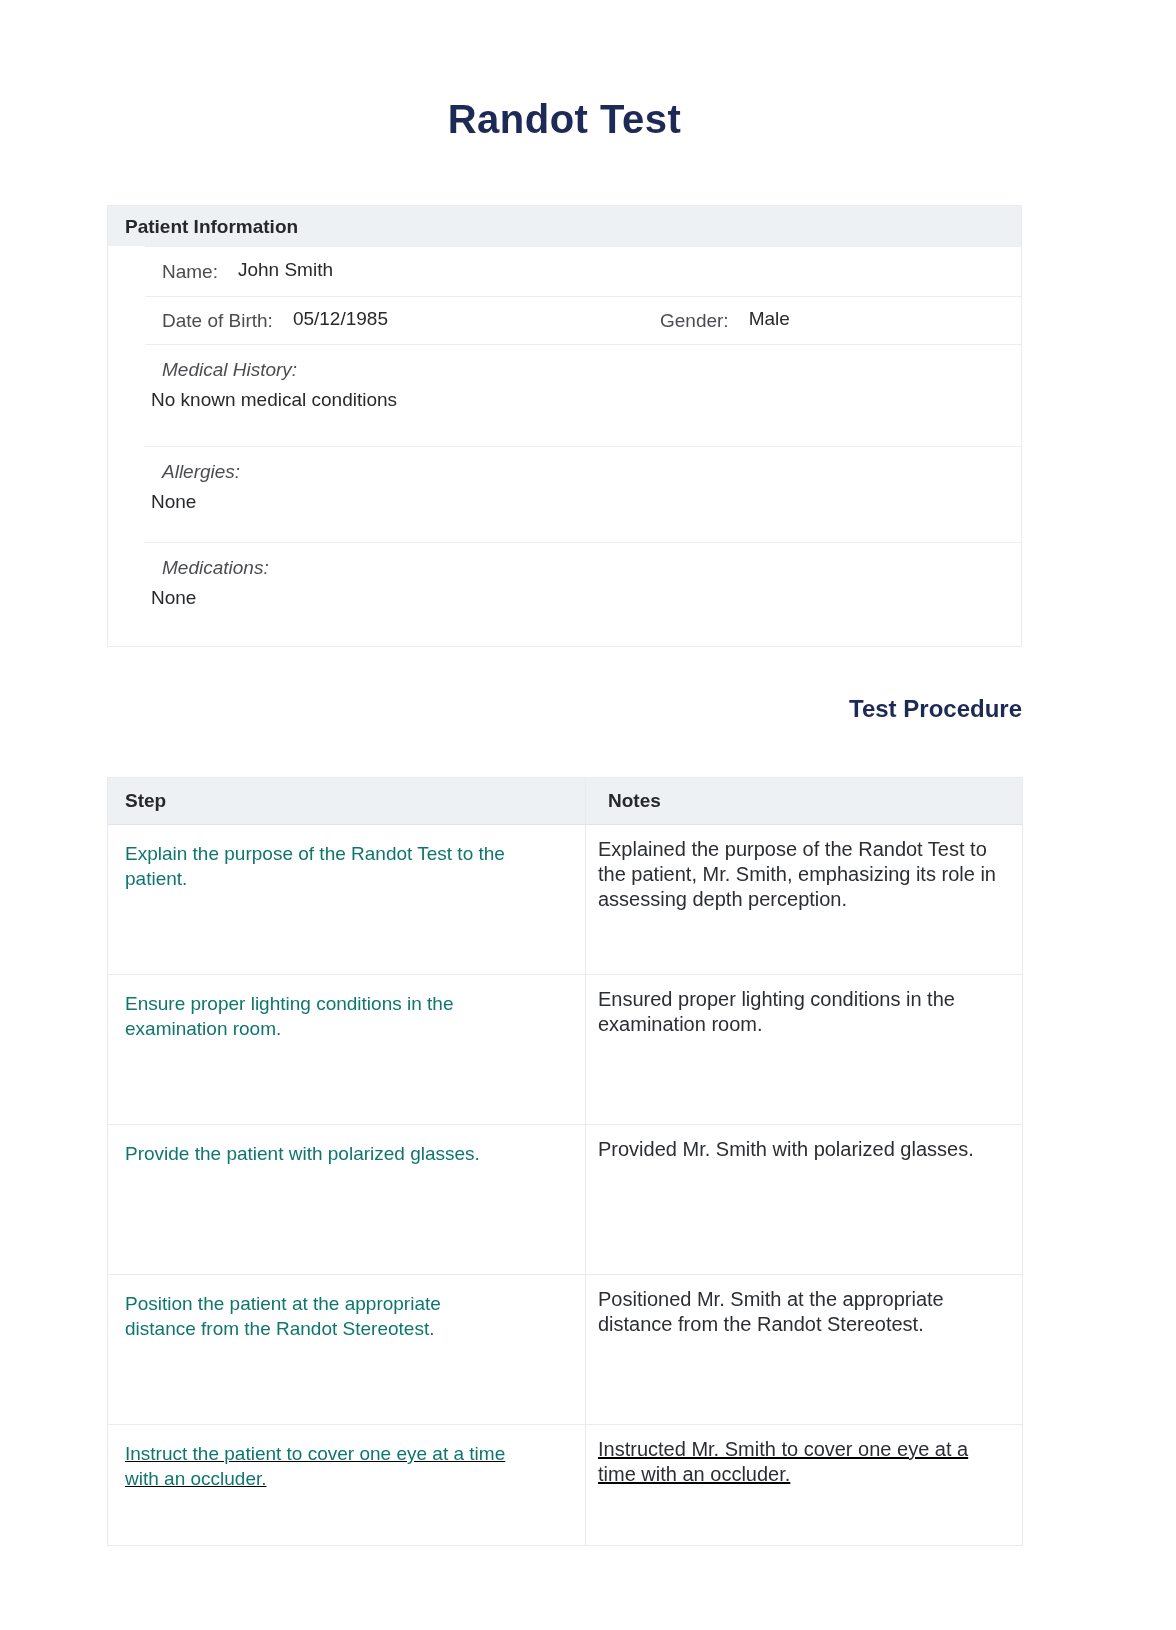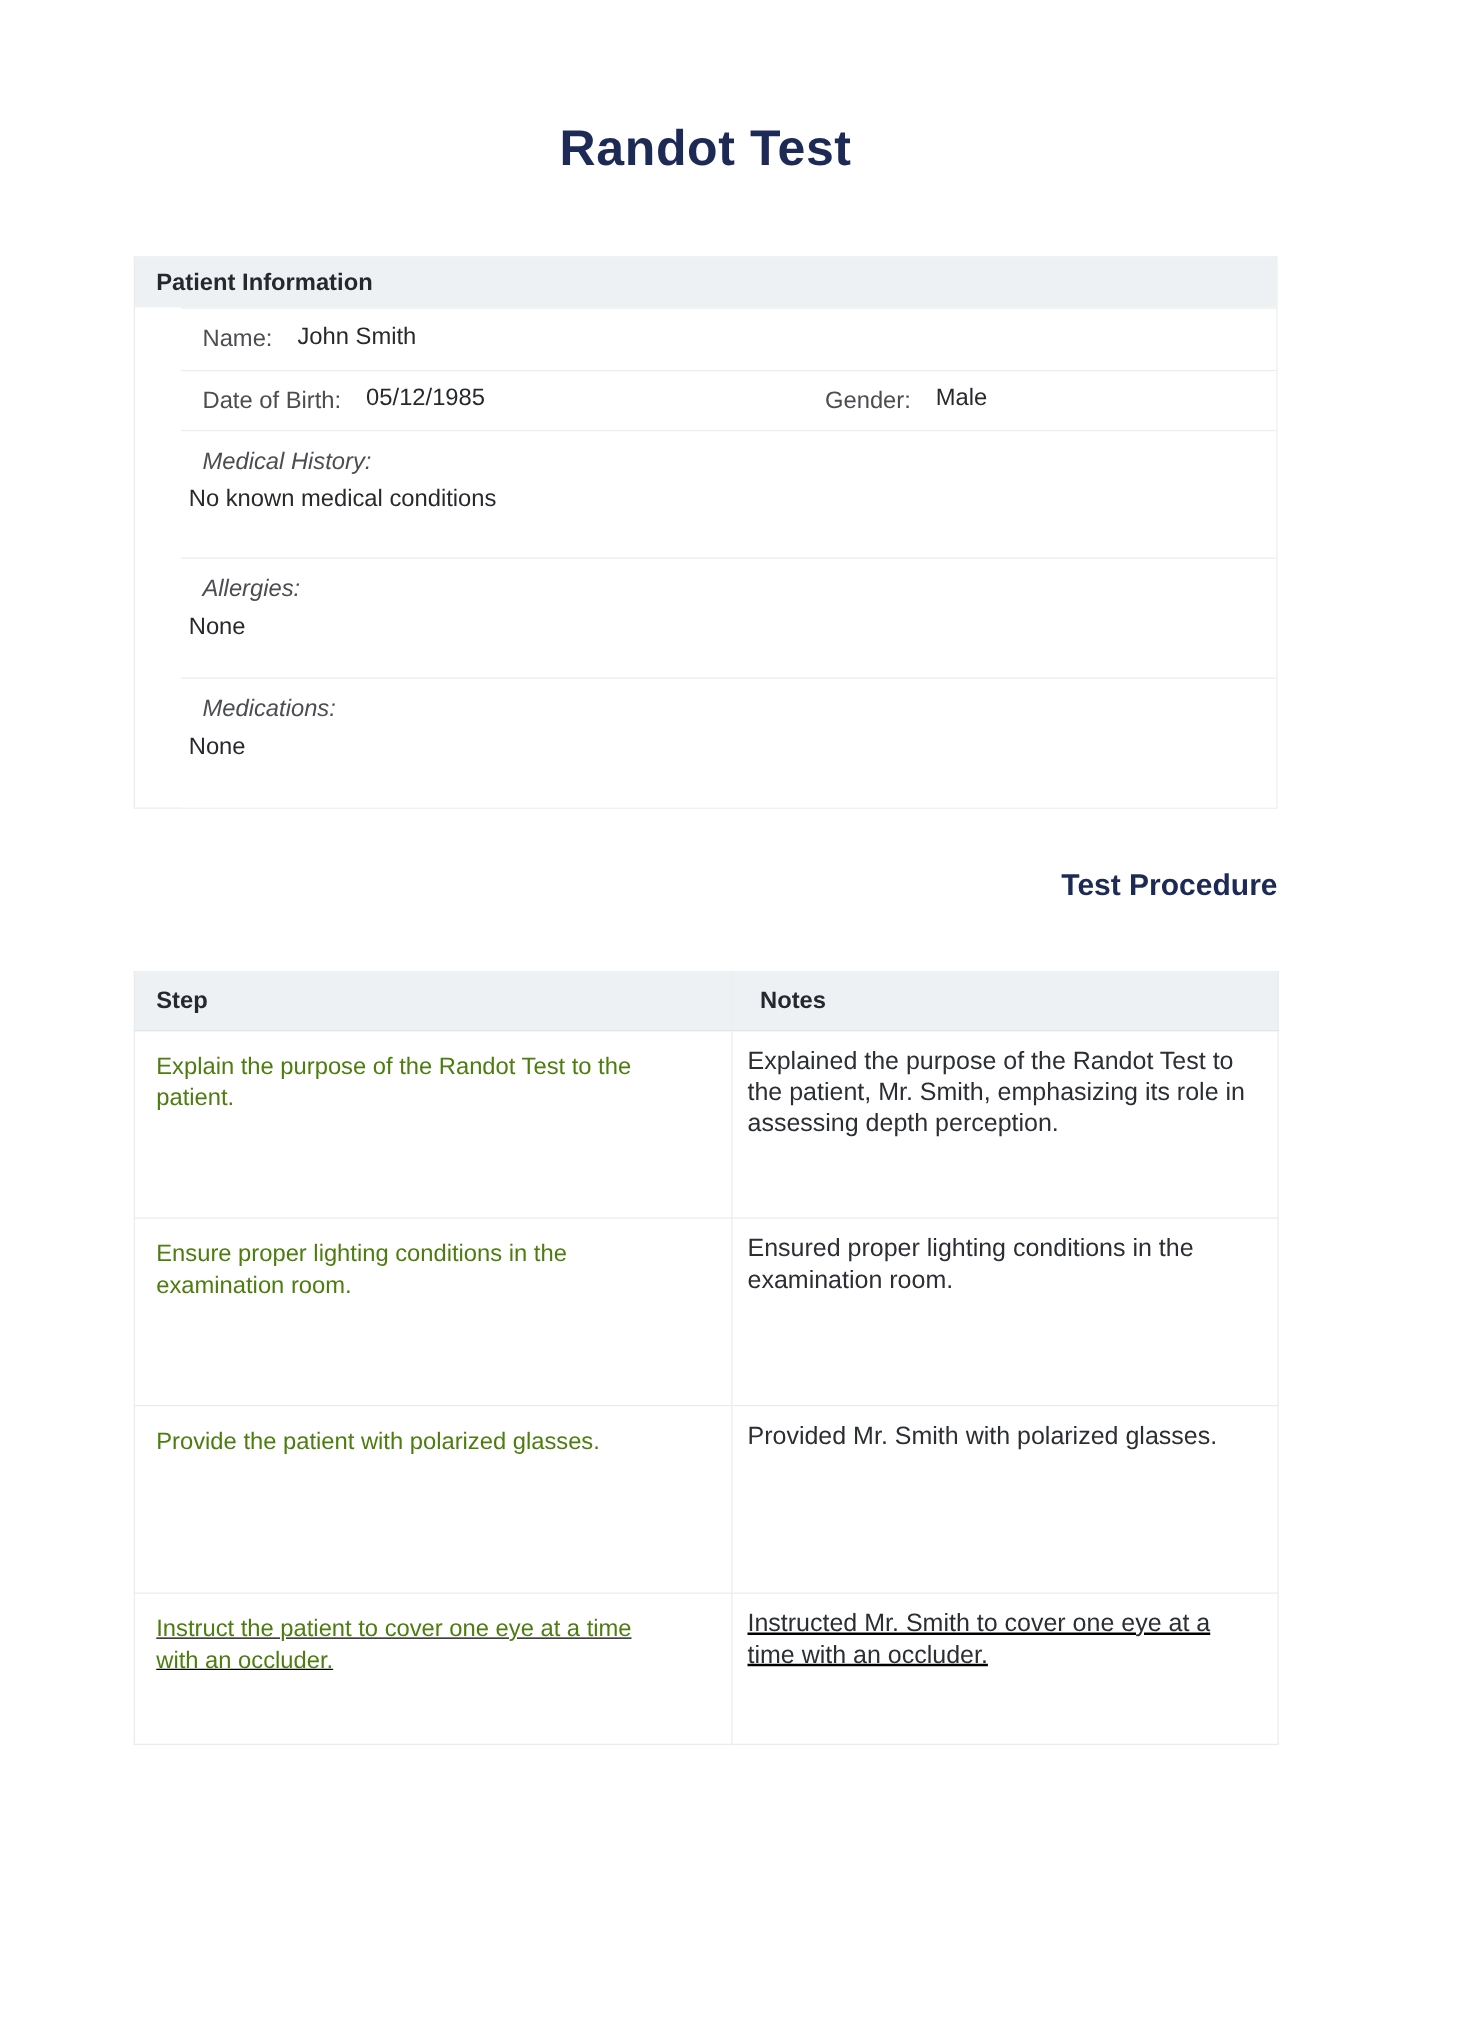--- a/index.html
+++ b/index.html
@@ -110,21 +110,21 @@
     padding: 12px 0 0 17px;
   }
   table.proc th.th-notes { padding-left: 22px; }
   table.proc tbody tr { height: 150px; }
   table.proc tbody tr:last-child { height: 121px; text-decoration: underline; }
   table.proc, table.proc th, table.proc td { border: 1px solid var(--border, #e9ebee); }
   table.proc thead th { border-bottom: 1px solid var(--divider, #e2e4e7); }
   td.step {
     font-size: 19px;
     line-height: 25px;
-    color: #4d7c0f;
+    color: #0f766e;
     padding: 16px 70px 0 17px;
   }
   td.notes {
     font-size: 20px;
     line-height: 25px;
     color: #2b2e32;
     padding: 12px 20px 0 12px;
   }
 </style>
 </head>
@@ -187,19 +187,23 @@
       </tr>
       <tr>
         <td class="step">Ensure proper lighting conditions in the examination room.</td>
         <td class="notes">Ensured proper lighting conditions in the examination room.</td>
       </tr>
       <tr>
         <td class="step">Provide the patient with polarized glasses.</td>
         <td class="notes">Provided Mr. Smith with polarized glasses.</td>
       </tr>
       <tr>
+        <td class="step">Position the patient at the appropriate distance from the Randot Stereotest.</td>
+        <td class="notes">Positioned Mr. Smith at the appropriate distance from the Randot Stereotest.</td>
+      </tr>
+      <tr>
         <td class="step">Instruct the patient to cover one eye at a time with an occluder.</td>
         <td class="notes">Instructed Mr. Smith to cover one eye at a time with an occluder.</td>
       </tr>
     </tbody>
   </table>
 
 </div>
 
 </body></html>

